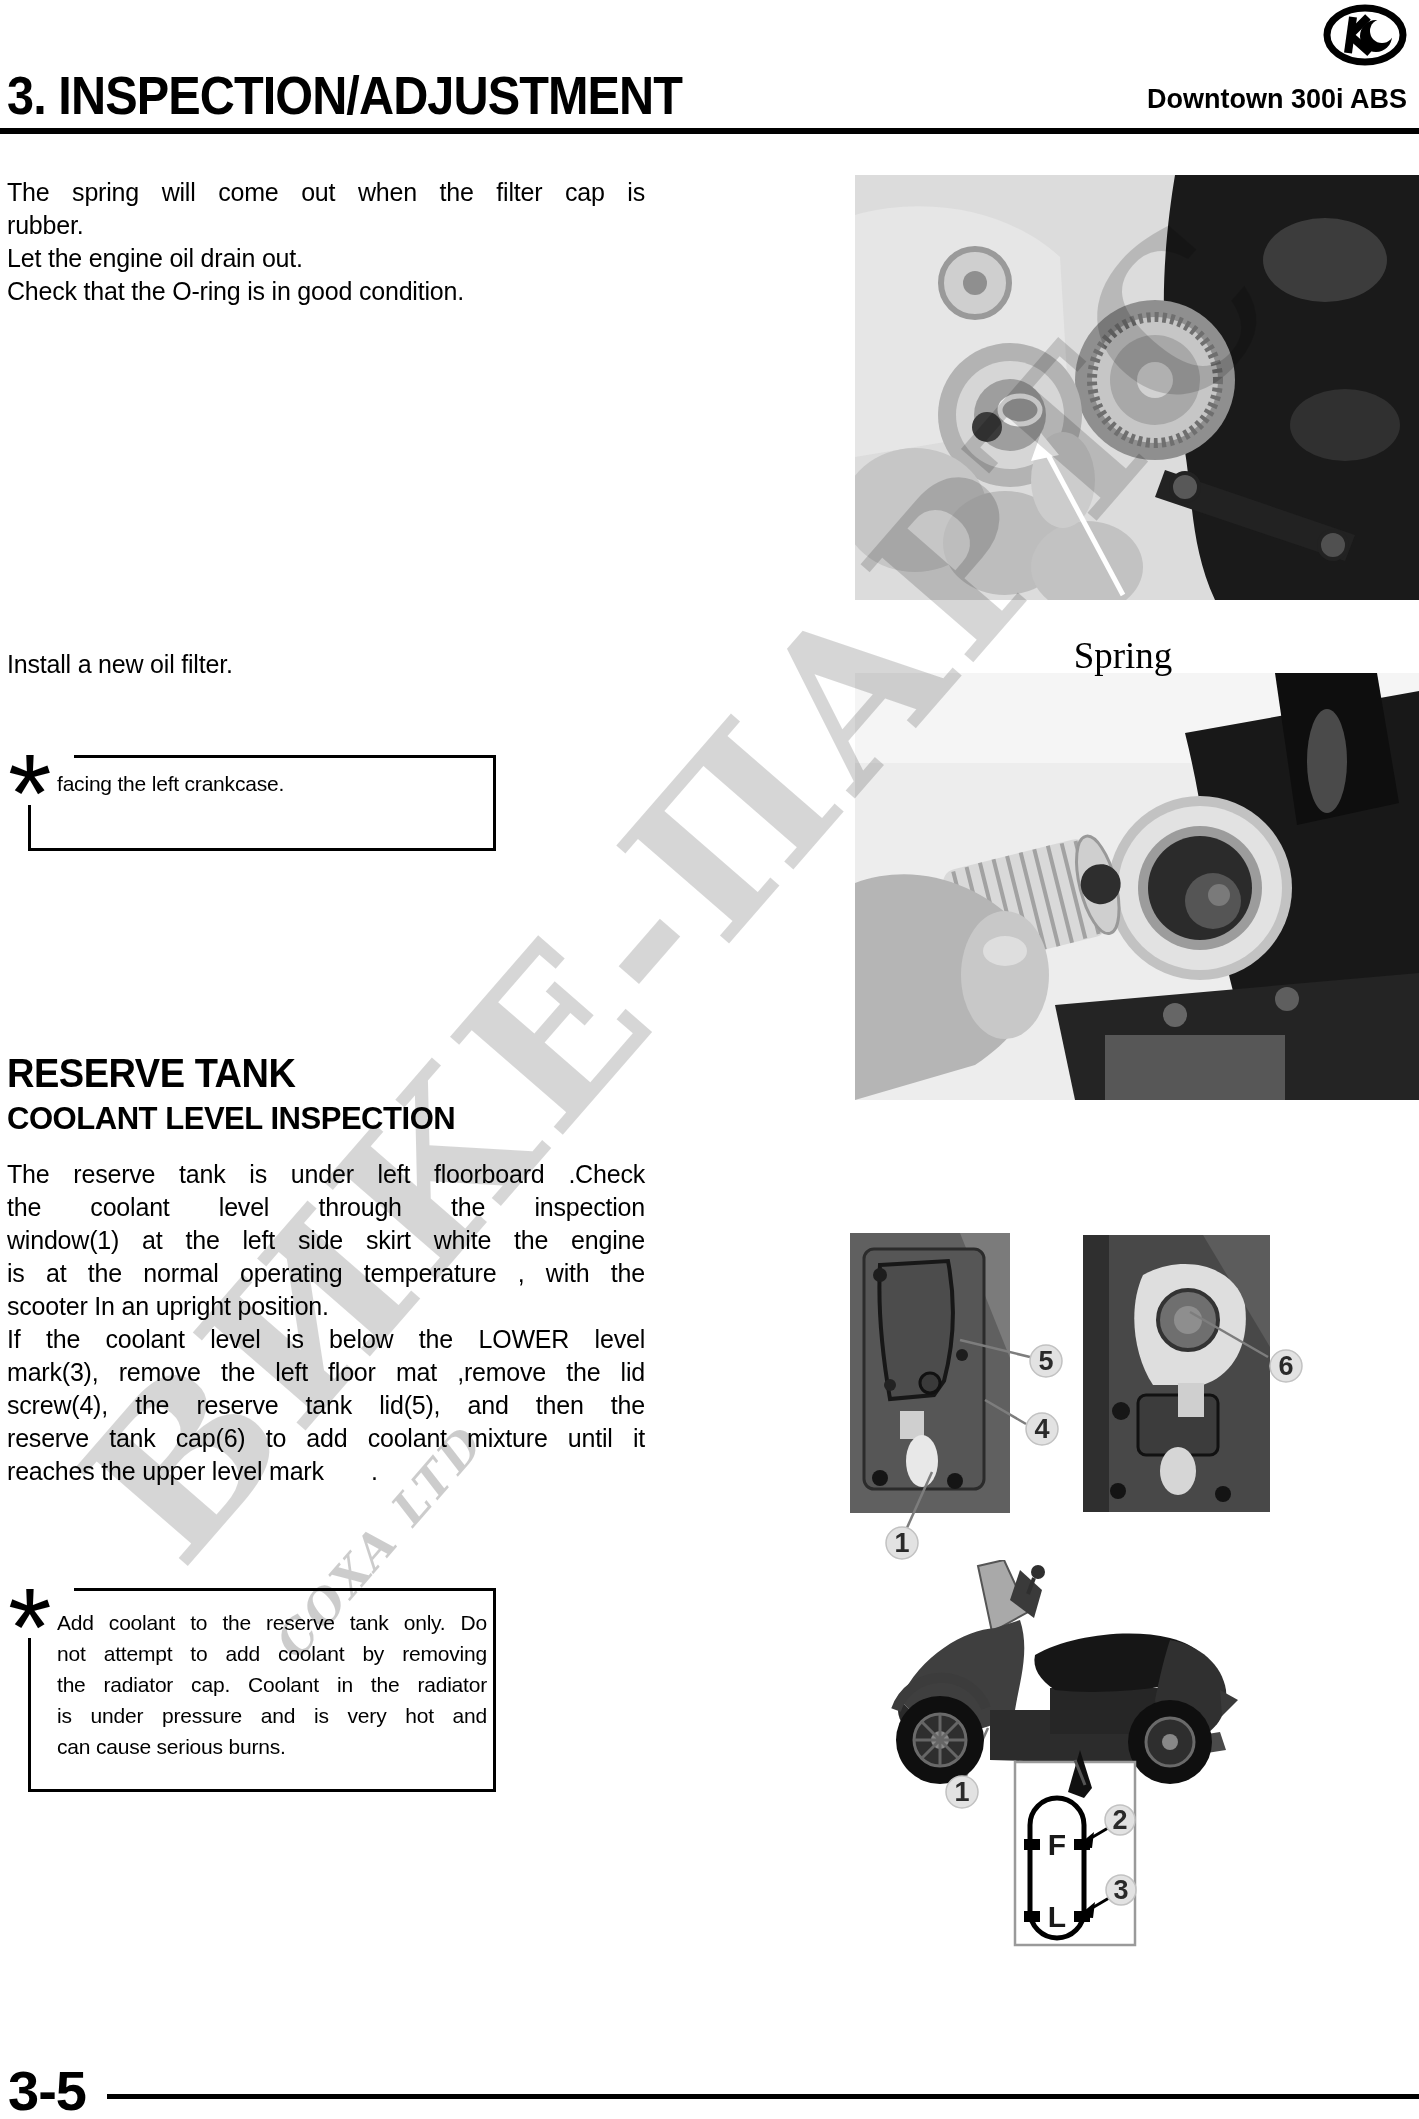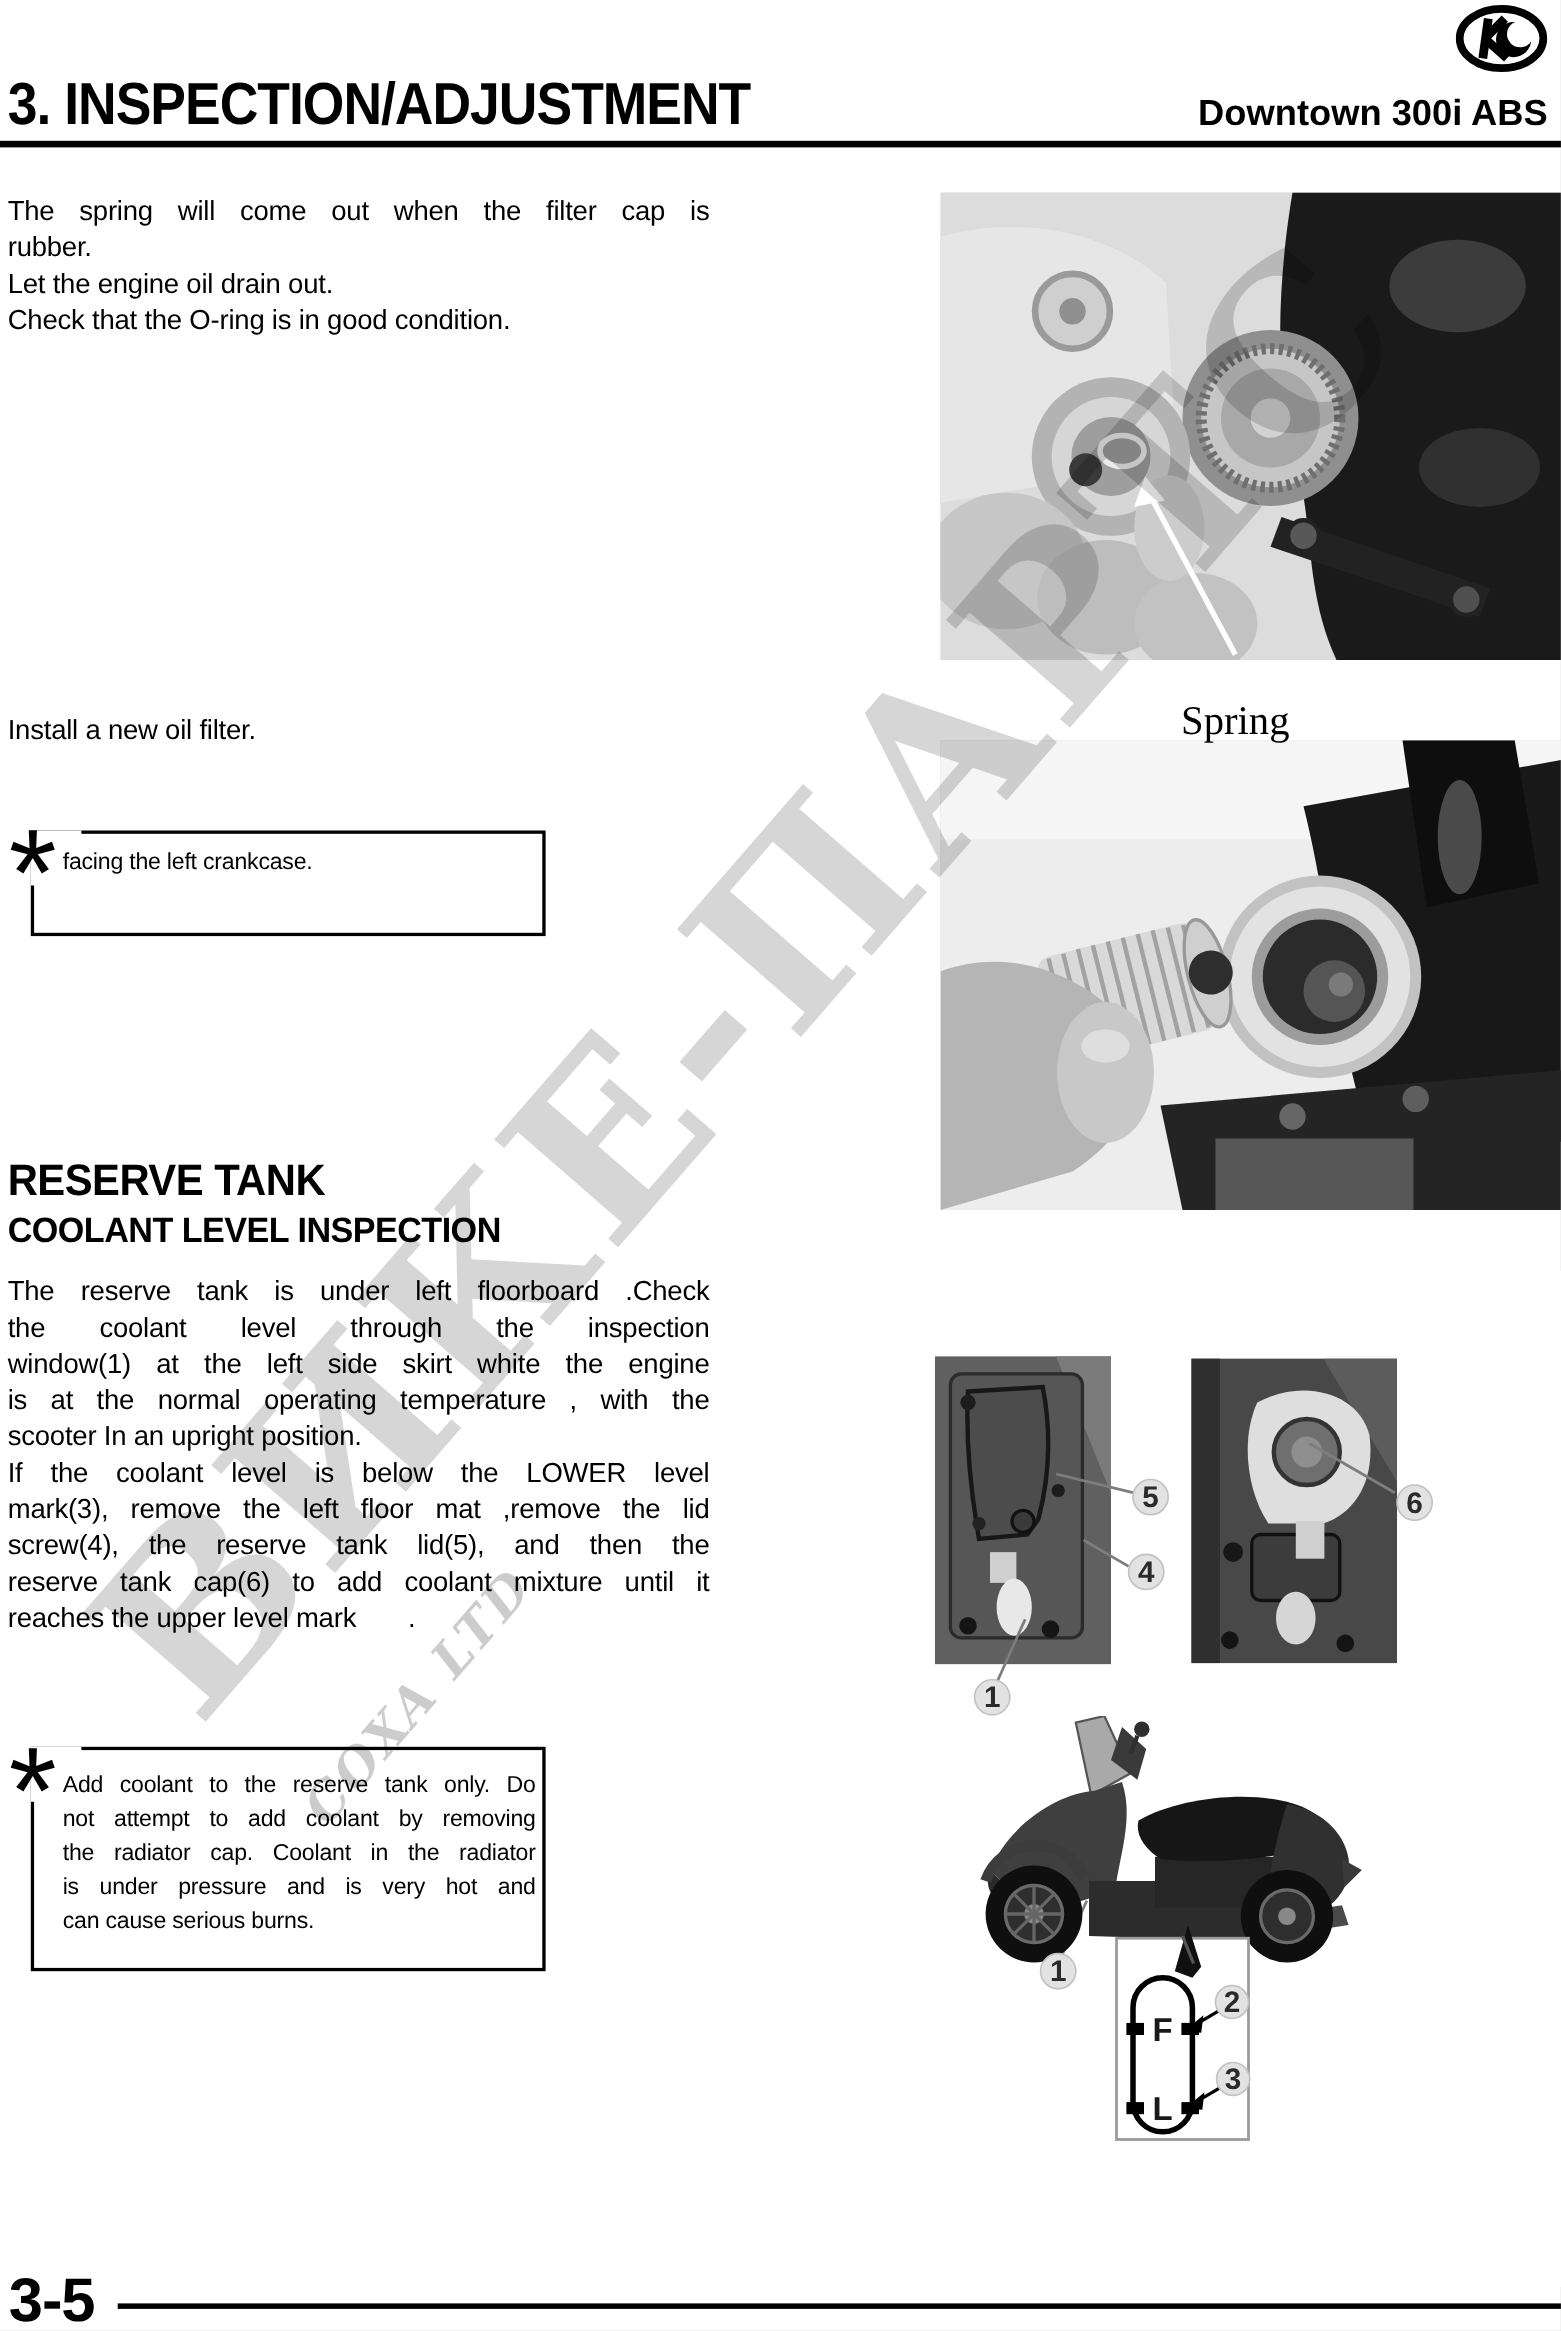--- a/index.html
+++ b/index.html
@@ -9,21 +9,21 @@
     font-family:"Liberation Sans", sans-serif; color:#000;
   }
   .abs { position:absolute; }
   .z1 { z-index:1; } .z2 { z-index:2; } .z3 { z-index:3; }
 
   
   .title { left:7px; top:64px; font-size:54px; font-weight:bold; white-space:nowrap;
            transform:scaleX(.9); transform-origin:left center; letter-spacing:-1px; }
   .logo-row { right:12px; top:4px; display:flex; align-items:center; gap:14px; }
   .brand { font-size:52px; font-weight:bold; letter-spacing:2px; }
-  .model { right:12px; top:84px; font-size:33px; font-weight:bold;margin-left:40px; }
+  .model { right:12px; top:84px; font-size:27px; font-weight:bold;margin-left:40px; }
   .hr-top { left:0; top:128px; width:1419px; height:6px; background:#000; }
 
   
   .col { width:638px; font-size:25px; line-height:33px; letter-spacing:-0.2px; }
   .tline { text-align:left; white-space:pre-wrap; }
   .tline.just { text-align:justify; text-align-last:justify; }
   .heading1 { left:7px; top:1051px; font-size:40px; font-weight:bold; letter-spacing:-0.5px;
               transform:scaleX(.95); transform-origin:left center; white-space:nowrap; }
   .heading2 { left:7px; top:1100px; font-size:32px; font-weight:bold; letter-spacing:-0.5px;
               transform:scaleX(.97); transform-origin:left center; white-space:nowrap; }

